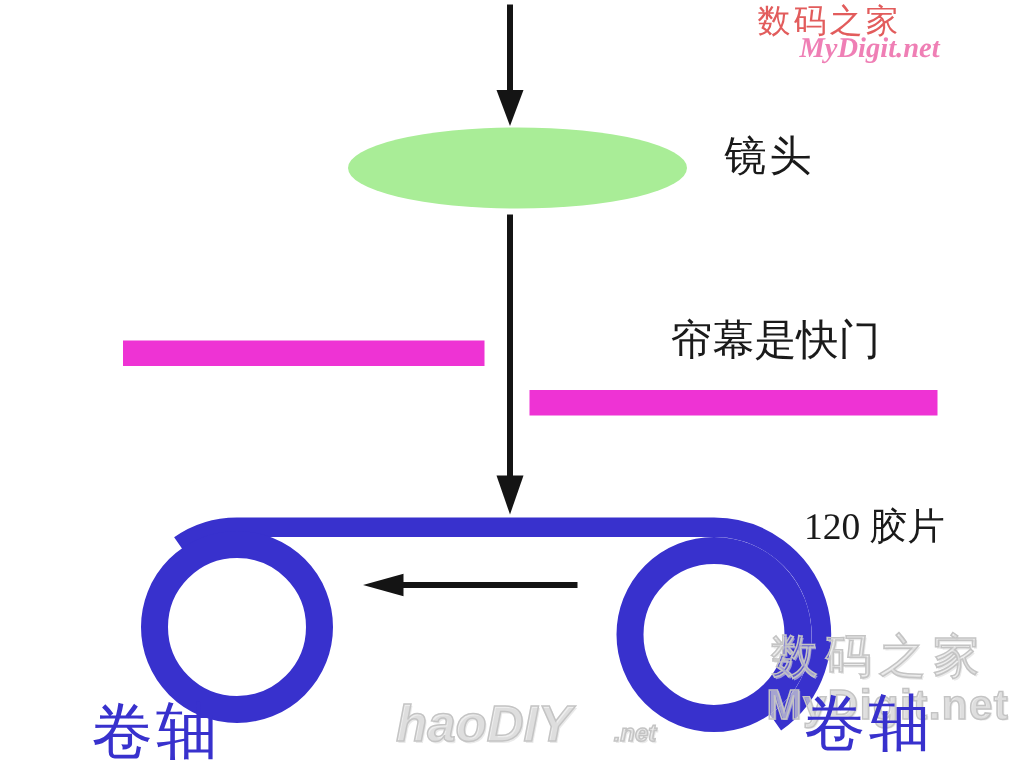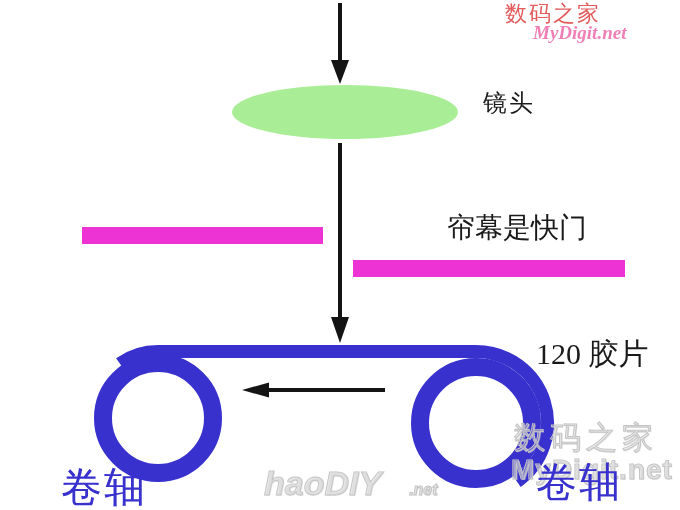--- a/index.html
+++ b/index.html
@@ -4,23 +4,23 @@
 <style>
   html,body{margin:0;padding:0;}
   body{
     width:680px;height:510px;background:#ffffff;overflow:hidden;
     font-family:"Liberation Serif","DejaVu Serif",serif;
   }
   .stage{position:relative;width:680px;height:510px;}
   .stage svg{position:absolute;left:0;top:0;}
 
   .lbl{position:absolute;color:var(--text-black);white-space:nowrap;line-height:1;}
-  .lbl-lens{left:483px;top:91px;font-size:24px;letter-spacing:2px;}
+  .lbl-lens{left:483px;top:91px;font-size:28px;letter-spacing:2px;}
   .lbl-shutter{left:447px;top:214px;font-size:28px;text-align:center;}
-  .lbl-film{left:536px;top:339px;font-size:30px;}
+  .lbl-film{left:536px;top:339px;font-size:25px;}
   .lbl-reel{color:var(--film-blue);font-size:41px;letter-spacing:2px;}
   .lbl-reel-left{left:61px;top:467px;}
   .lbl-reel-right{left:536px;top:462px;z-index:3;}
 
   
   .wm{position:absolute;white-space:nowrap;line-height:1;}
   .wm-tr1{left:505px;top:3px;font-size:22px;color:var(--watermark-red);letter-spacing:2px;}
   .wm-tr2{left:533px;top:23px;font-size:19px;font-weight:bold;font-style:italic;color:var(--watermark-pink);}
   .outlined{
     color:rgba(195,195,195,0.30);

